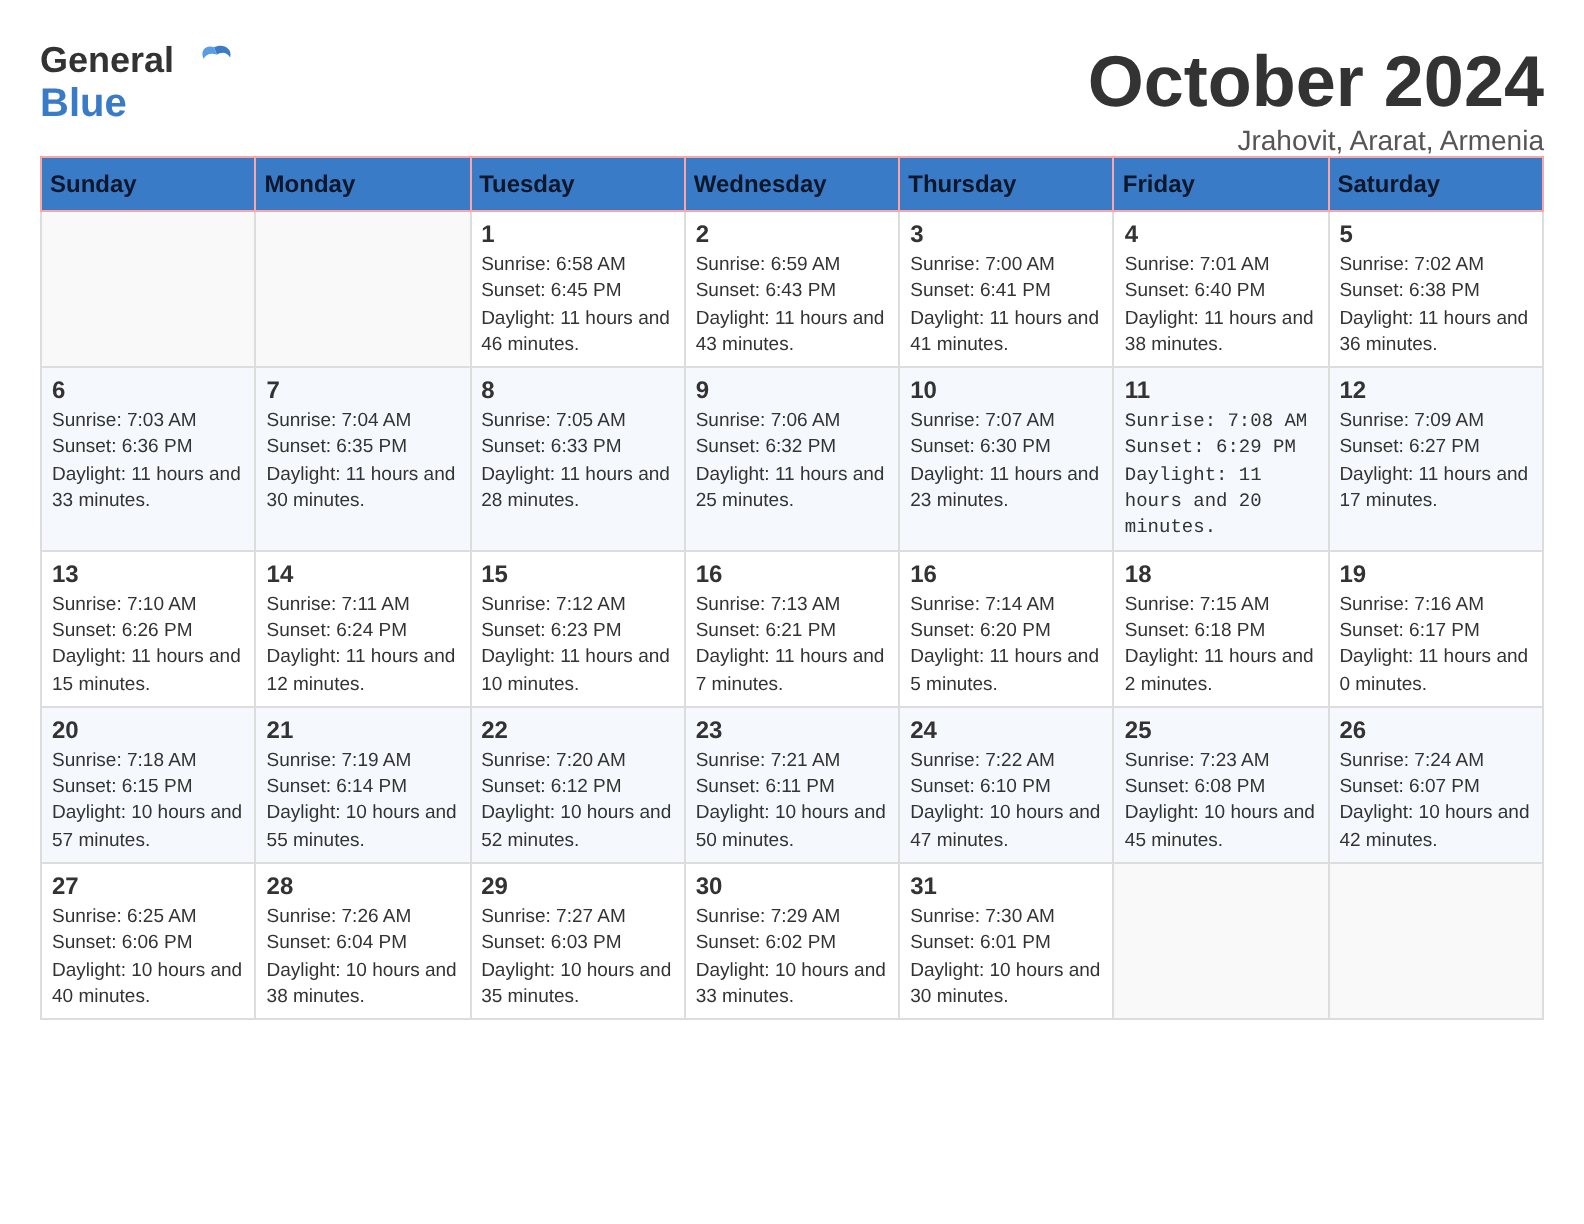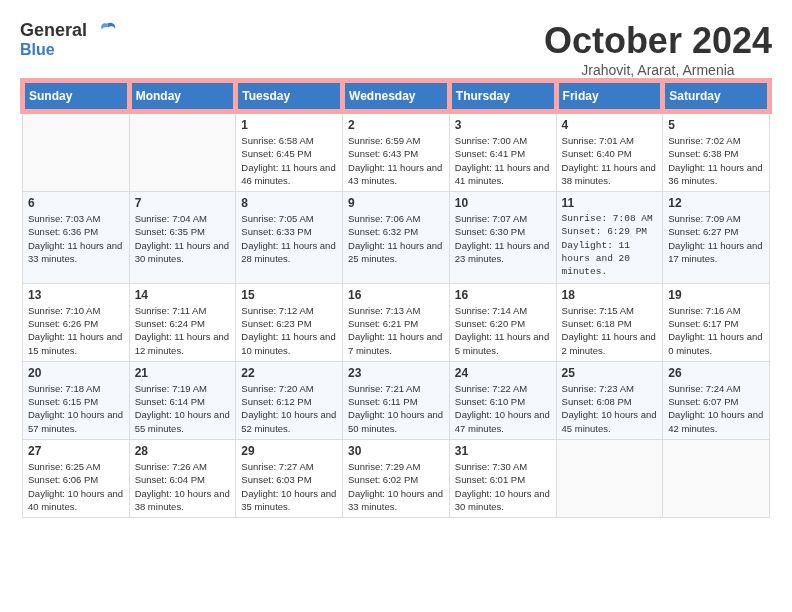--- a/index.html
+++ b/index.html
@@ -29,35 +29,34 @@
     }
     .month-title {
       font-size: 36px;
       font-weight: bold;
       color: #333;
       text-align: center;
     }
     .location-subtitle {
       font-size: 14px;
       color: #555;
-      text-align: center;
     }
     .calendar-table {
       width: 100%;
       border-collapse: collapse;
       border: 1px solid #ccc;
     }
     .calendar-table th {
       background-color: #3a7bc8;
-      color: #ffffff;
+      color: #0f172a;
       font-size: 12px;
       font-weight: bold;
       padding: 6px 4px;
       text-align: left;
-      border: 5px solid #fca5a5;
+      border: 1px solid #fca5a5;
     }
     .calendar-table td {
       width: 107px;
       vertical-align: top;
       padding: 4px 5px;
       border: 1px solid #ddd;
       font-size: 10px;
       color: #333;
       min-height: 70px;
       background: #fff;
@@ -86,21 +85,21 @@
 <div class="header-section">
   <div class="logo">
     <div>
       <div style="font-size:18px; font-weight:bold; color:#333; line-height:1.2;">
         <span style="color:#333;">General</span>
         <svg class="logo-icon" viewBox="0 0 30 30" style="display:inline-block; vertical-align:middle; width:22px; height:22px;">
           <path d="M15 5 C20 2, 28 5, 26 12 C24 8, 20 8, 17 10 L15 5Z" fill="#3a7bc8"></path>
           <path d="M15 5 C10 3, 5 7, 8 13 C10 9, 14 9, 17 10 L15 5Z" fill="#5a9de0"></path>
         </svg>
       </div>
-      <div style="font-size:16px; font-weight:bold; color:#3a7bc8; line-height:1.2; margin-top:-2px;">
+      <div style="font-size:20px; font-weight:bold; color:#3a7bc8; line-height:1.2; margin-top:-2px;">
         <span>Blue</span>
       </div>
     </div>
   </div>
   <div class="title-section">
     <div class="month-title">October 2024</div>
     <div class="location-subtitle">Jrahovit, Ararat, Armenia</div>
   </div>
 </div>
 

